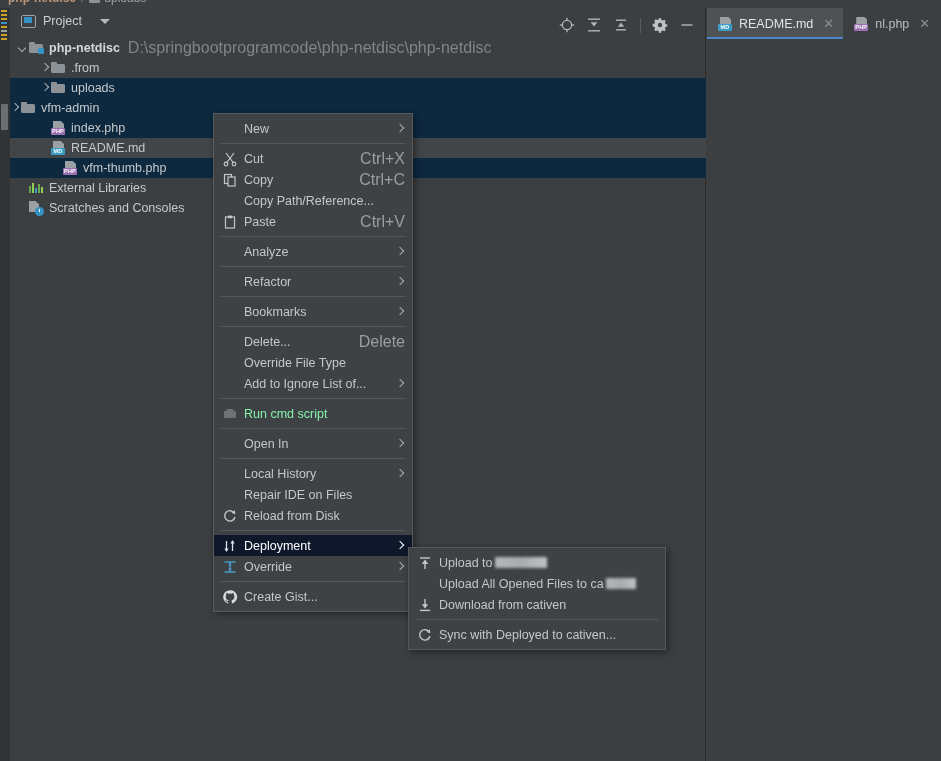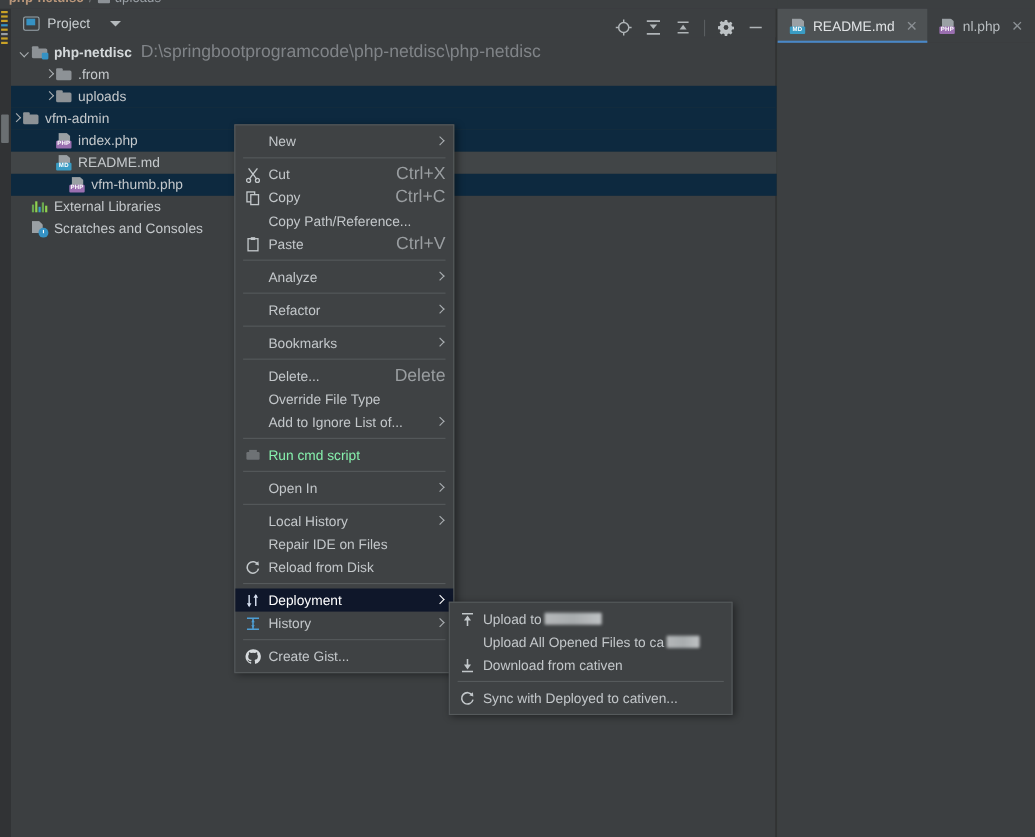--- a/index.html
+++ b/index.html
@@ -563,21 +563,21 @@
     <div class="mi">
       <span class="mic">
         <svg width="16" height="16" viewBox="0 0 16 16">
           <line x1="2.5" y1="3" x2="13.5" y2="3" stroke="#4e9ed4" stroke-width="1.4"></line>
           <line x1="2.5" y1="13" x2="13.5" y2="13" stroke="#4e9ed4" stroke-width="1.4"></line>
           <line x1="8" y1="3" x2="8" y2="13" stroke="#4e9ed4" stroke-width="1.4"></line>
           <polygon points="8,4 6.4,6.6 9.6,6.6" fill="#4e9ed4"></polygon>
           <polygon points="8,12 6.4,9.4 9.6,9.4" fill="#4e9ed4"></polygon>
         </svg>
       </span>
-      <span class="mlabel">History</span>
+      <span class="mlabel">Override</span>
       <span class="sub-arrow"></span>
     </div>
 
     <div class="sep"></div>
 
     <div class="mi">
       <span class="mic">
         <svg width="16" height="16" viewBox="0 0 16 16">
           <path fill="#d7dbde" d="M8 1.2a6.8 6.8 0 0 0-2.15 13.25c.34.06.46-.15.46-.33v-1.2c-1.9.41-2.3-.8-2.3-.8-.3-.8-.76-1-.76-1-.62-.42.05-.41.05-.41.69.05 1.05.71 1.05.71.61 1.05 1.6.75 2 .57.06-.44.24-.75.43-.92-1.52-.17-3.11-.76-3.11-3.38 0-.75.27-1.36.7-1.84-.07-.17-.3-.87.07-1.81 0 0 .58-.18 1.89.7a6.5 6.5 0 0 1 3.44 0c1.31-.88 1.88-.7 1.88-.7.38.94.14 1.64.07 1.81.44.48.7 1.09.7 1.84 0 2.63-1.59 3.2-3.11 3.37.25.21.47.63.47 1.26v1.87c0 .18.12.4.47.33A6.8 6.8 0 0 0 8 1.2z"></path>
         </svg>

